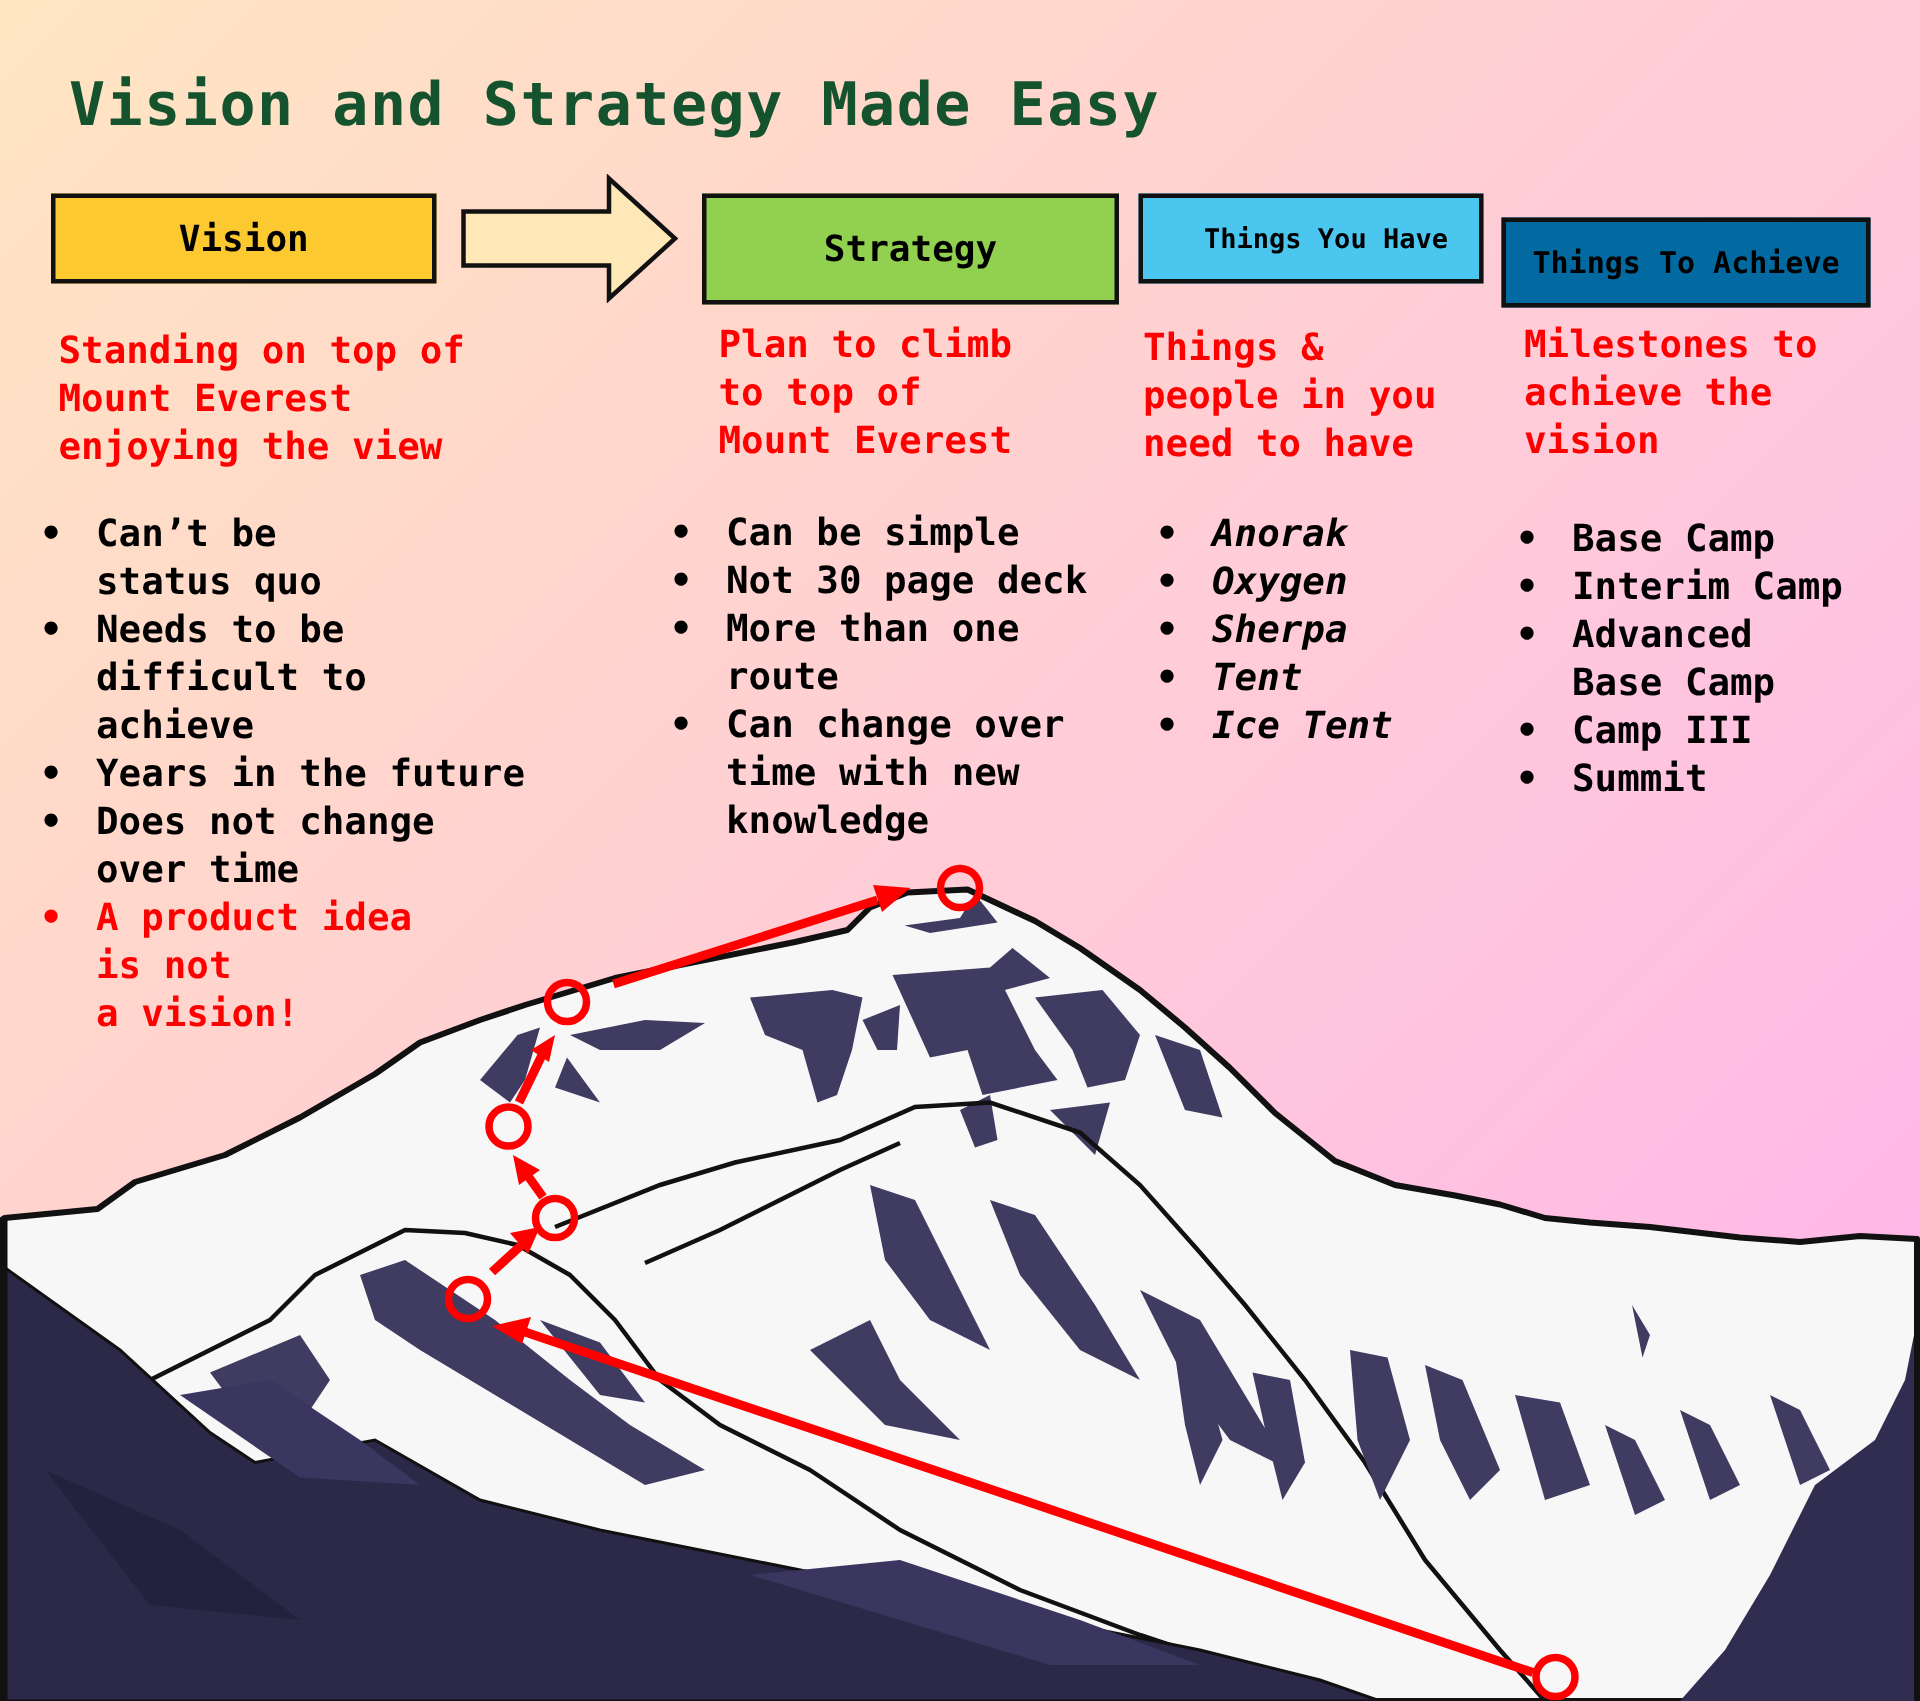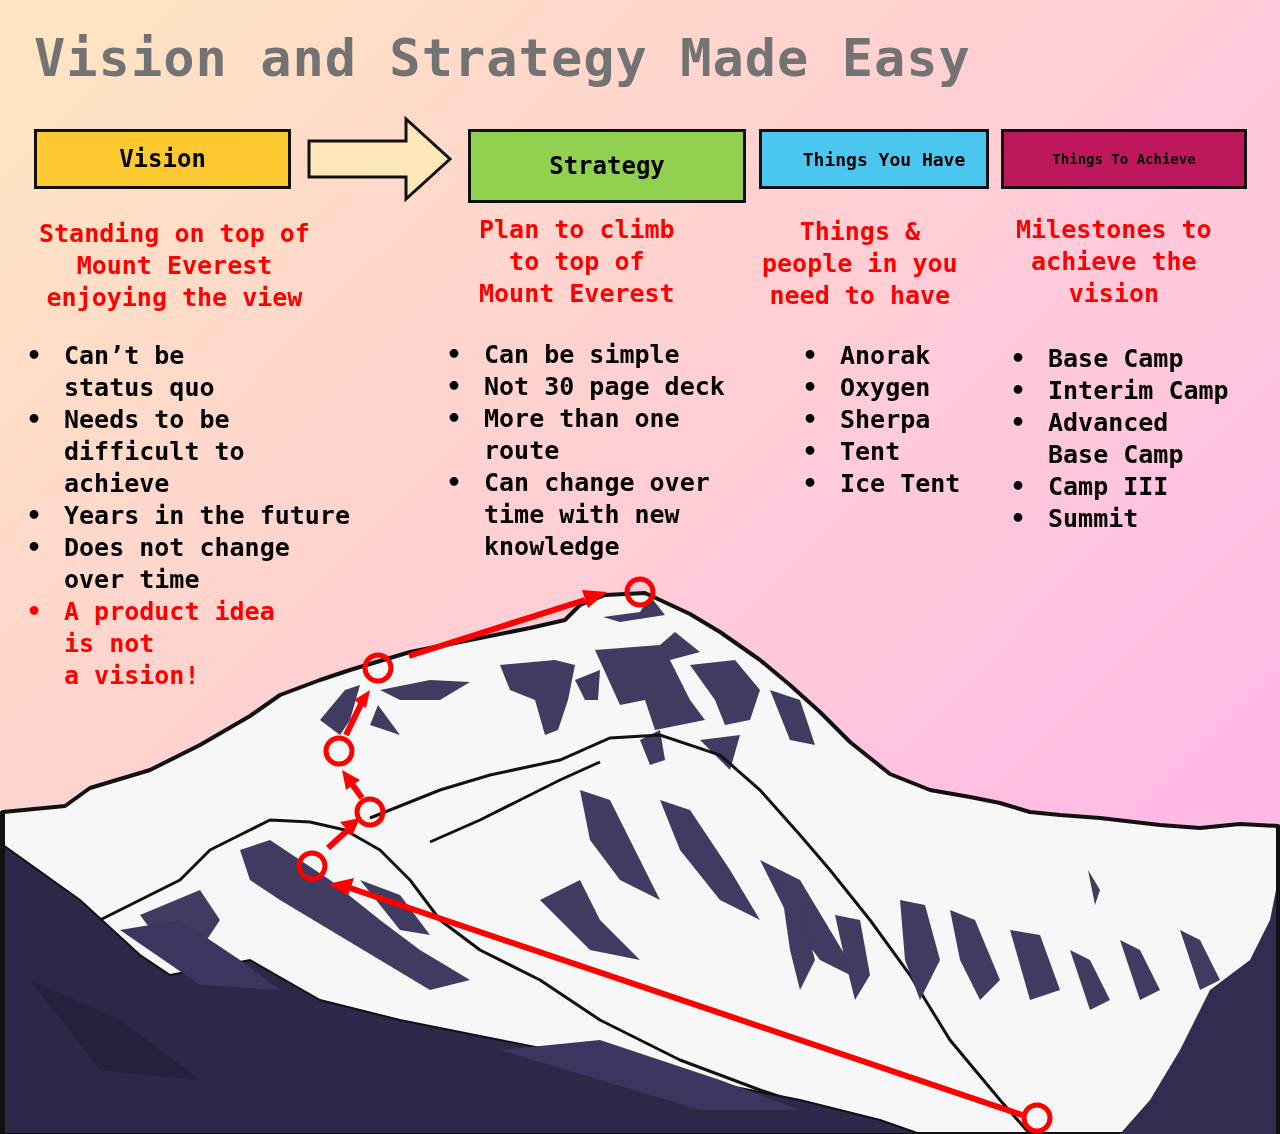--- a/index.html
+++ b/index.html
@@ -2,37 +2,37 @@
 <html><head>
 <meta charset="utf-8">
 <style>
   html, body { margin:0; padding:0; }
   body {
     width:1280px; height:1134px; position:relative; overflow:hidden;
     background: linear-gradient(135deg, #ffe6c2 0%, #ffd6cc 30%, #ffc8dc 60%, #ffb0ec 100%);
     font-family: "DejaVu Sans Mono", "Liberation Mono", monospace;
   }
   .title {
-    position:absolute; left:34px; top:18px; margin:0;
+    position:absolute; left:34px; top:18px; margin:12px;
     font-family:"DejaVu Sans Mono", monospace; font-weight:bold;
-    font-size:52px; letter-spacing:1px; color:#737373; line-height:80px;
+    font-size:40px; letter-spacing:1px; color:#14532d; line-height:80px;
   }
   .hbox {
     position:absolute; top:129px; height:60px; box-sizing:border-box;
     border:3px solid #111; display:flex; align-items:center; justify-content:center;
     font-family:"DejaVu Sans Mono", monospace; font-weight:bold; color:#000;
   }
   .hb-vision { left:34px; width:257px; background:#fdc930; font-size:24px; }
   .hb-strategy { left:468px; width:278px; background:#92d050; font-size:24px; top:129px; height:74px; }
   .hb-have { left:759px; width:230px; background:#4ac6ef; font-size:18px;padding-left:20px; }
-  .hb-achieve { left:1001px; width:246px; background:#be185d; font-size:14px; }
+  .hb-achieve { left:1001px; width:246px; background:#0369a1; font-size:20px;margin-top:16px; }
   .arrow { position:absolute; left:306px; top:116px; }
   .sub {
     position:absolute; margin:0; color:#ff0000; font-weight:bold;
-    font-size:25px; line-height:32px; white-space:pre;text-align:center;
+    font-size:25px; line-height:32px; white-space:pre;
   }
   ul.bl {
     position:absolute; margin:0; padding:0; list-style:none;
     font-weight:bold; font-size:25px; line-height:32px; color:#000;
   }
   ul.bl li { position:relative; padding-left:36px; white-space:pre; }
   ul.bl li::before {
     content:"•"; position:absolute; left:-4px; top:0; width:20px; text-align:center;
   }
   ul.bl li.red { color:#ff0000; }
@@ -91,21 +91,21 @@
 <ul class="bl" style="left:448px; top:339px;">
   <li>Can be simple</li>
   <li>Not 30 page deck</li>
   <li>More than one
 route</li>
   <li>Can change over
 time with new
 knowledge</li>
 </ul>
 
-<ul class="bl" style="left:804px; top:340px;">
+<ul class="bl" style="left:772px; top:340px;font-style:italic;">
   <li>Anorak</li>
   <li>Oxygen</li>
   <li>Sherpa</li>
   <li>Tent</li>
   <li>Ice Tent</li>
 </ul>
 
 <ul class="bl" style="left:1012px; top:343px;">
   <li>Base Camp</li>
   <li>Interim Camp</li>

